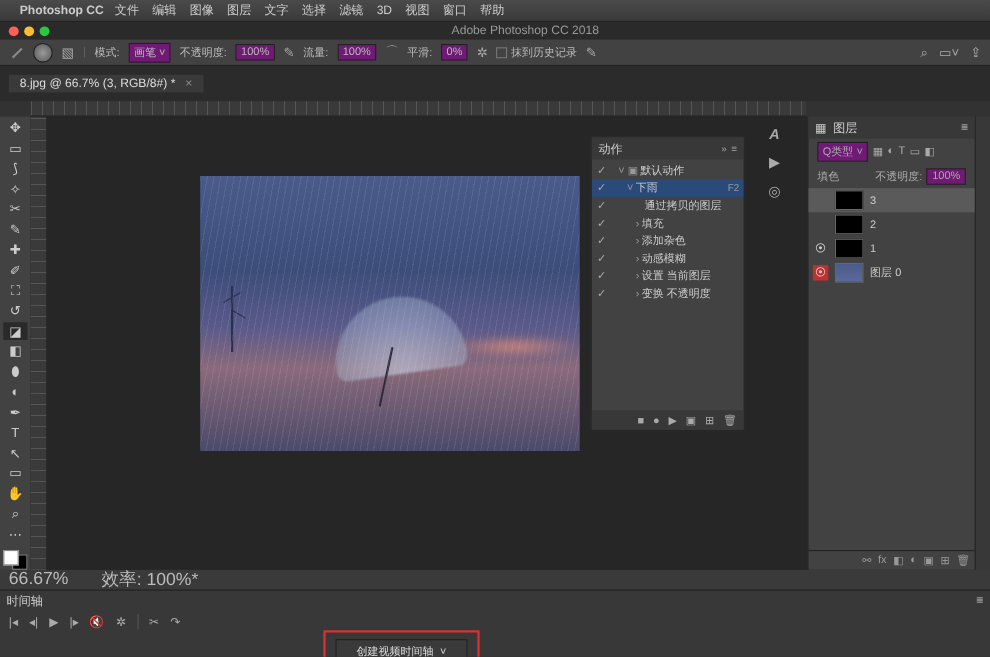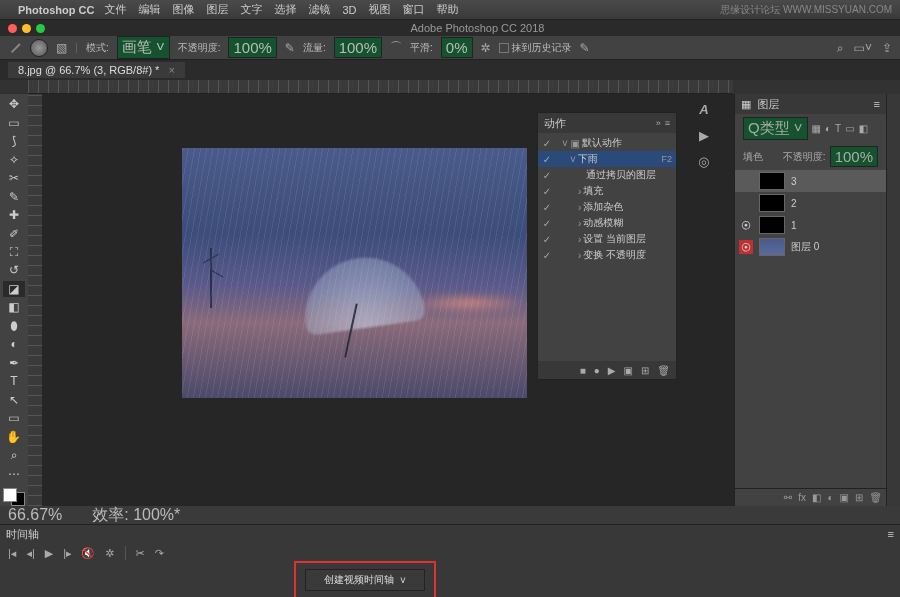--- a/index.html
+++ b/index.html
@@ -10,24 +10,24 @@
 .menu-item { margin-right: 12px; cursor: default; }
 .watermark { margin-left: auto; font-size: 10px; color: #888; }
 .titlebar { height: 16px; background: #2a2a2a; display: flex; align-items: center; padding-left: 8px; color: #999; font-size: 11px; }
 .traffic { display: flex; gap: 5px; margin-right: 10px; }
 .dot { width: 9px; height: 9px; border-radius: 50%; }
 .red { background: #ff5f56; } .yellow { background: #ffbd2e; } .green { background: #27c93f; }
 .opts-bar { height: 24px; background: #424242; display: flex; align-items: center; padding: 0 8px; gap: 8px; border-bottom: 1px solid #222; font-size: 10px; color: #bbb; }
 .opts-bar .sep { color: #666; }
 .brush-ico { width: 14px; height: 14px; background: #888; clip-path: polygon(20% 80%, 40% 60%, 80% 20%, 90% 30%, 50% 70%, 30% 90%); }
 .brush-prev { width: 18px; height: 18px; background: radial-gradient(#999,#555); border-radius: 50%; border:1px solid #222; }
-.num-box { background: #14532d; border: 1px solid #222; padding: 1px 4px; font-size: 15px; }
+.num-box { background: #701a75; border: 1px solid #222; padding: 1px 4px; font-size: 10px; }
 .chk { width: 10px; height: 10px; border: 1px solid #777; display: inline-block; vertical-align: middle; margin-right: 3px; }
 .right-icons { margin-left: auto; display: flex; gap: 10px; color: #aaa; font-size: 12px; }
-.tabbar { height: 20px; background: #2b2b2b; display: flex; align-items: center; padding-left: 8px; }
+.tabbar { height: 32px; background: #2b2b2b; display: flex; align-items: center; padding-left: 8px; }
 .tab { background: #3a3a3a; padding: 2px 10px; font-size: 11px; color: #ddd; }
 .tab .close { margin-left: 6px; color: #888; }
 .ruler-h { height: 14px; background: #3a3a3a; border-bottom: 1px solid #222; margin-left: 28px; margin-right: 167px; background-image: repeating-linear-gradient(90deg,#555 0,#555 1px,transparent 1px,transparent 10px); }
 .workarea { position: relative; display: flex; height: 412px; }
 .toolbar { width: 28px; background: #424242; display: flex; flex-direction: column; align-items: center; gap: 2px; padding-top: 2px; }
 .tool { width: 22px; height: 20px; display: flex; align-items: center; justify-content: center; color: #ccc; font-size: 12px; cursor: pointer; }
 .tool.sel { background: #2a2a2a; }
 .swatches { margin-top: 4px; position: relative; width: 22px; height: 22px; }
 .fg { width: 14px; height: 14px; background: #fff; border: 1px solid #888; position: absolute; top: 0; left: 0; }
 .bg { width: 14px; height: 14px; background: #000; border: 1px solid #888; position: absolute; bottom: 0; right: 0; }
@@ -85,21 +85,20 @@
   <span class="menu-item">编辑</span>
   <span class="menu-item">图像</span>
   <span class="menu-item">图层</span>
   <span class="menu-item">文字</span>
   <span class="menu-item">选择</span>
   <span class="menu-item">滤镜</span>
   <span class="menu-item">3D</span>
   <span class="menu-item">视图</span>
   <span class="menu-item">窗口</span>
   <span class="menu-item">帮助</span>
-  <span class="watermark">思缘设计论坛  WWW.MISSYUAN.COM</span>
 </div>
 
 <div class="titlebar">
   <div class="traffic">
     <div class="dot red"></div>
     <div class="dot yellow"></div>
     <div class="dot green"></div>
   </div>
   <span style="margin:0 auto;">Adobe Photoshop CC 2018</span>
 </div>

